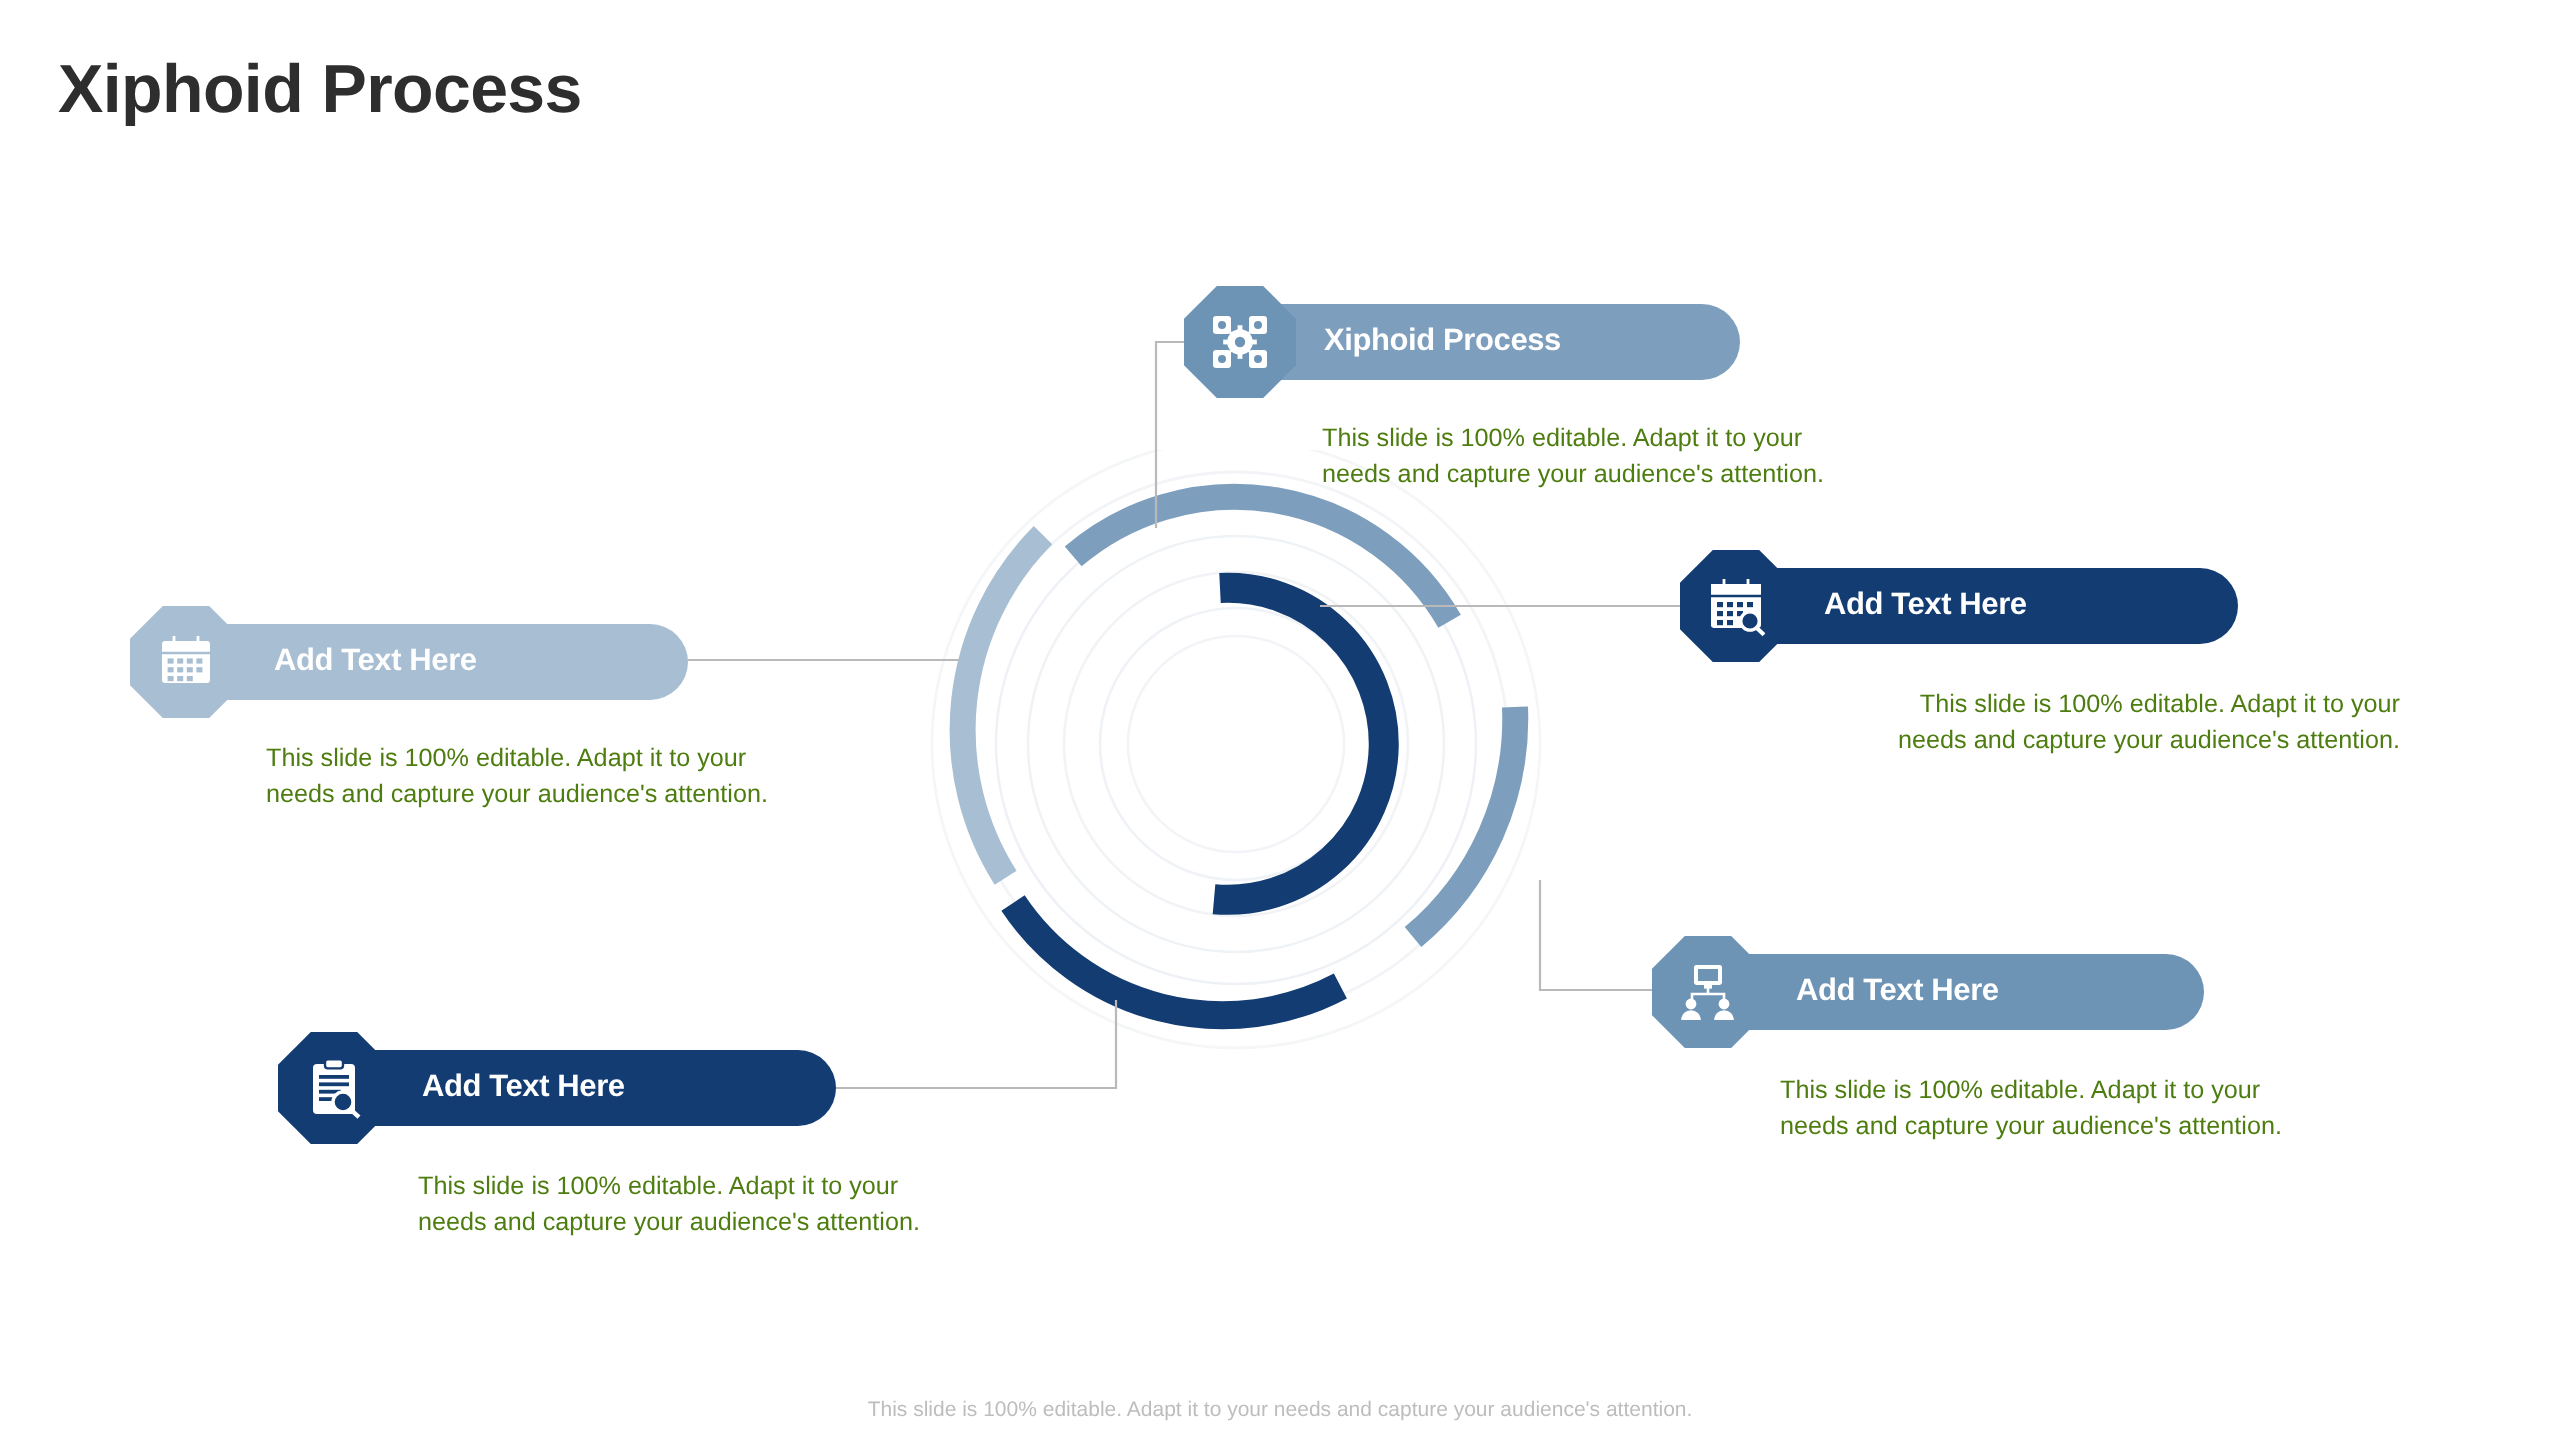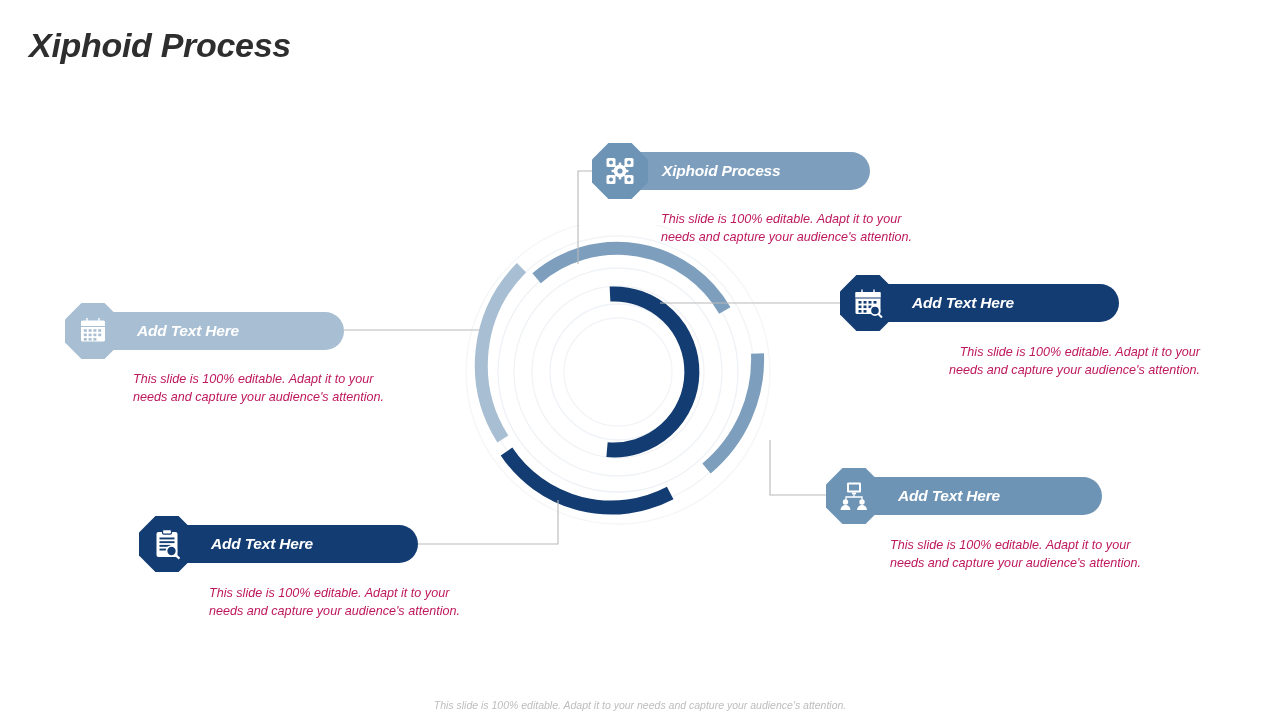--- a/index.html
+++ b/index.html
@@ -3,21 +3,21 @@
 <meta charset="utf-8">
 <style>
   html,body{margin:0;padding:0;}
   body{
     width:1280px;height:720px;
     background:#ffffff;
     font-family:"Liberation Sans", sans-serif;
     overflow:hidden;
     position:relative;
   }
-  #slide{position:absolute;left:0;top:0;width:1208px;height:720px;font-style:italic;}
+  #slide{position:absolute;left:0;top:0;width:1208px;height:720px;}
 
   .title{
     position:absolute;left:29px;top:26px;
     font-size:34px;font-weight:bold;color:#2e2e2e;
     letter-spacing:-0.3px;
     font-family:"Liberation Sans", sans-serif;
   }
 
   
   .center-graphic{position:absolute;left:440px;top:225px;width:360px;height:300px;}
@@ -44,21 +44,21 @@
   .node .oct{
     position:absolute;
     width:56px;height:56px;
     display:flex;align-items:center;justify-content:center;
     clip-path:polygon(29.3% 0%,70.7% 0%,100% 29.3%,100% 70.7%,70.7% 100%,29.3% 100%,0% 70.7%,0% 29.3%);
   }
   .node .oct svg{display:block;}
   .node .desc{
     position:absolute;
     font-size:12.6px;
-    color:#be185d;
+    color:#4d7c0f;
     line-height:18px;
     white-space:pre-line;
   }
   .desc.right-align{text-align:right;}
 
   .footer{
     position:absolute;left:0;top:699px;width:1280px;
     text-align:center;font-size:10.5px;color:#bdbdbd;
     font-family:"Liberation Sans", sans-serif;
   }

